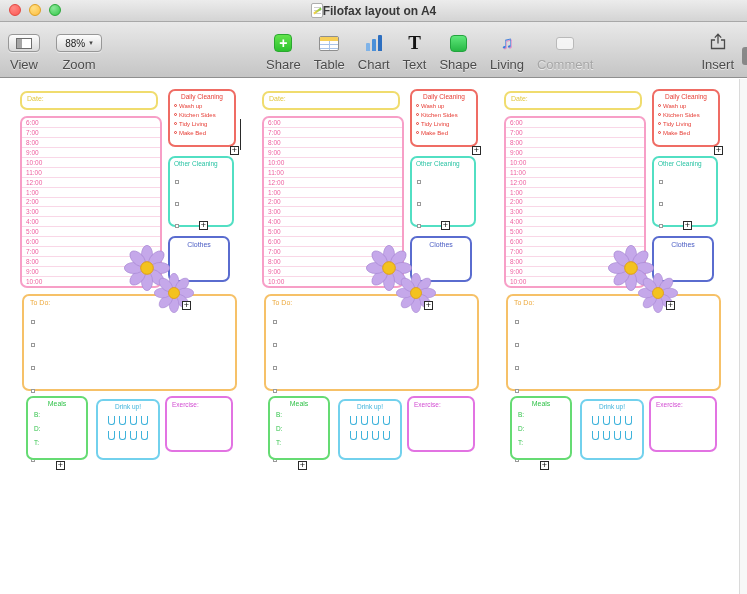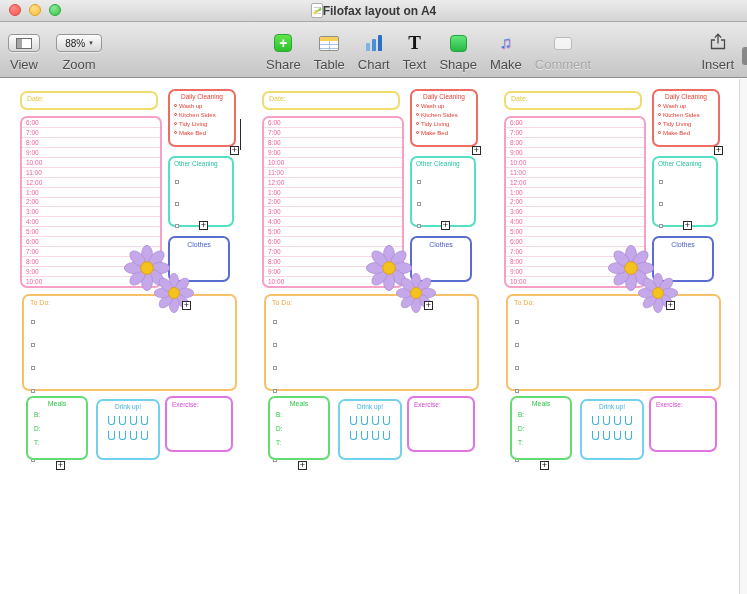--- a/index.html
+++ b/index.html
@@ -189,21 +189,21 @@
       <div class="tool">
         <span class="icon-area">
             <span class="shape-icon"></span>
           </span>
         <span class="tool-label">Shape</span>
       </div>
       <div class="tool">
         <span class="icon-area">
             <span class="media-icon"></span>
           </span>
-        <span class="tool-label">Make</span>
+        <span class="tool-label">Living</span>
       </div>
       <div class="tool disabled">
         <span class="icon-area">
             <span class="comment-icon"></span>
           </span>
         <span class="tool-label">Comment</span>
       </div>
     </div>
 
     <div class="tb-right">

